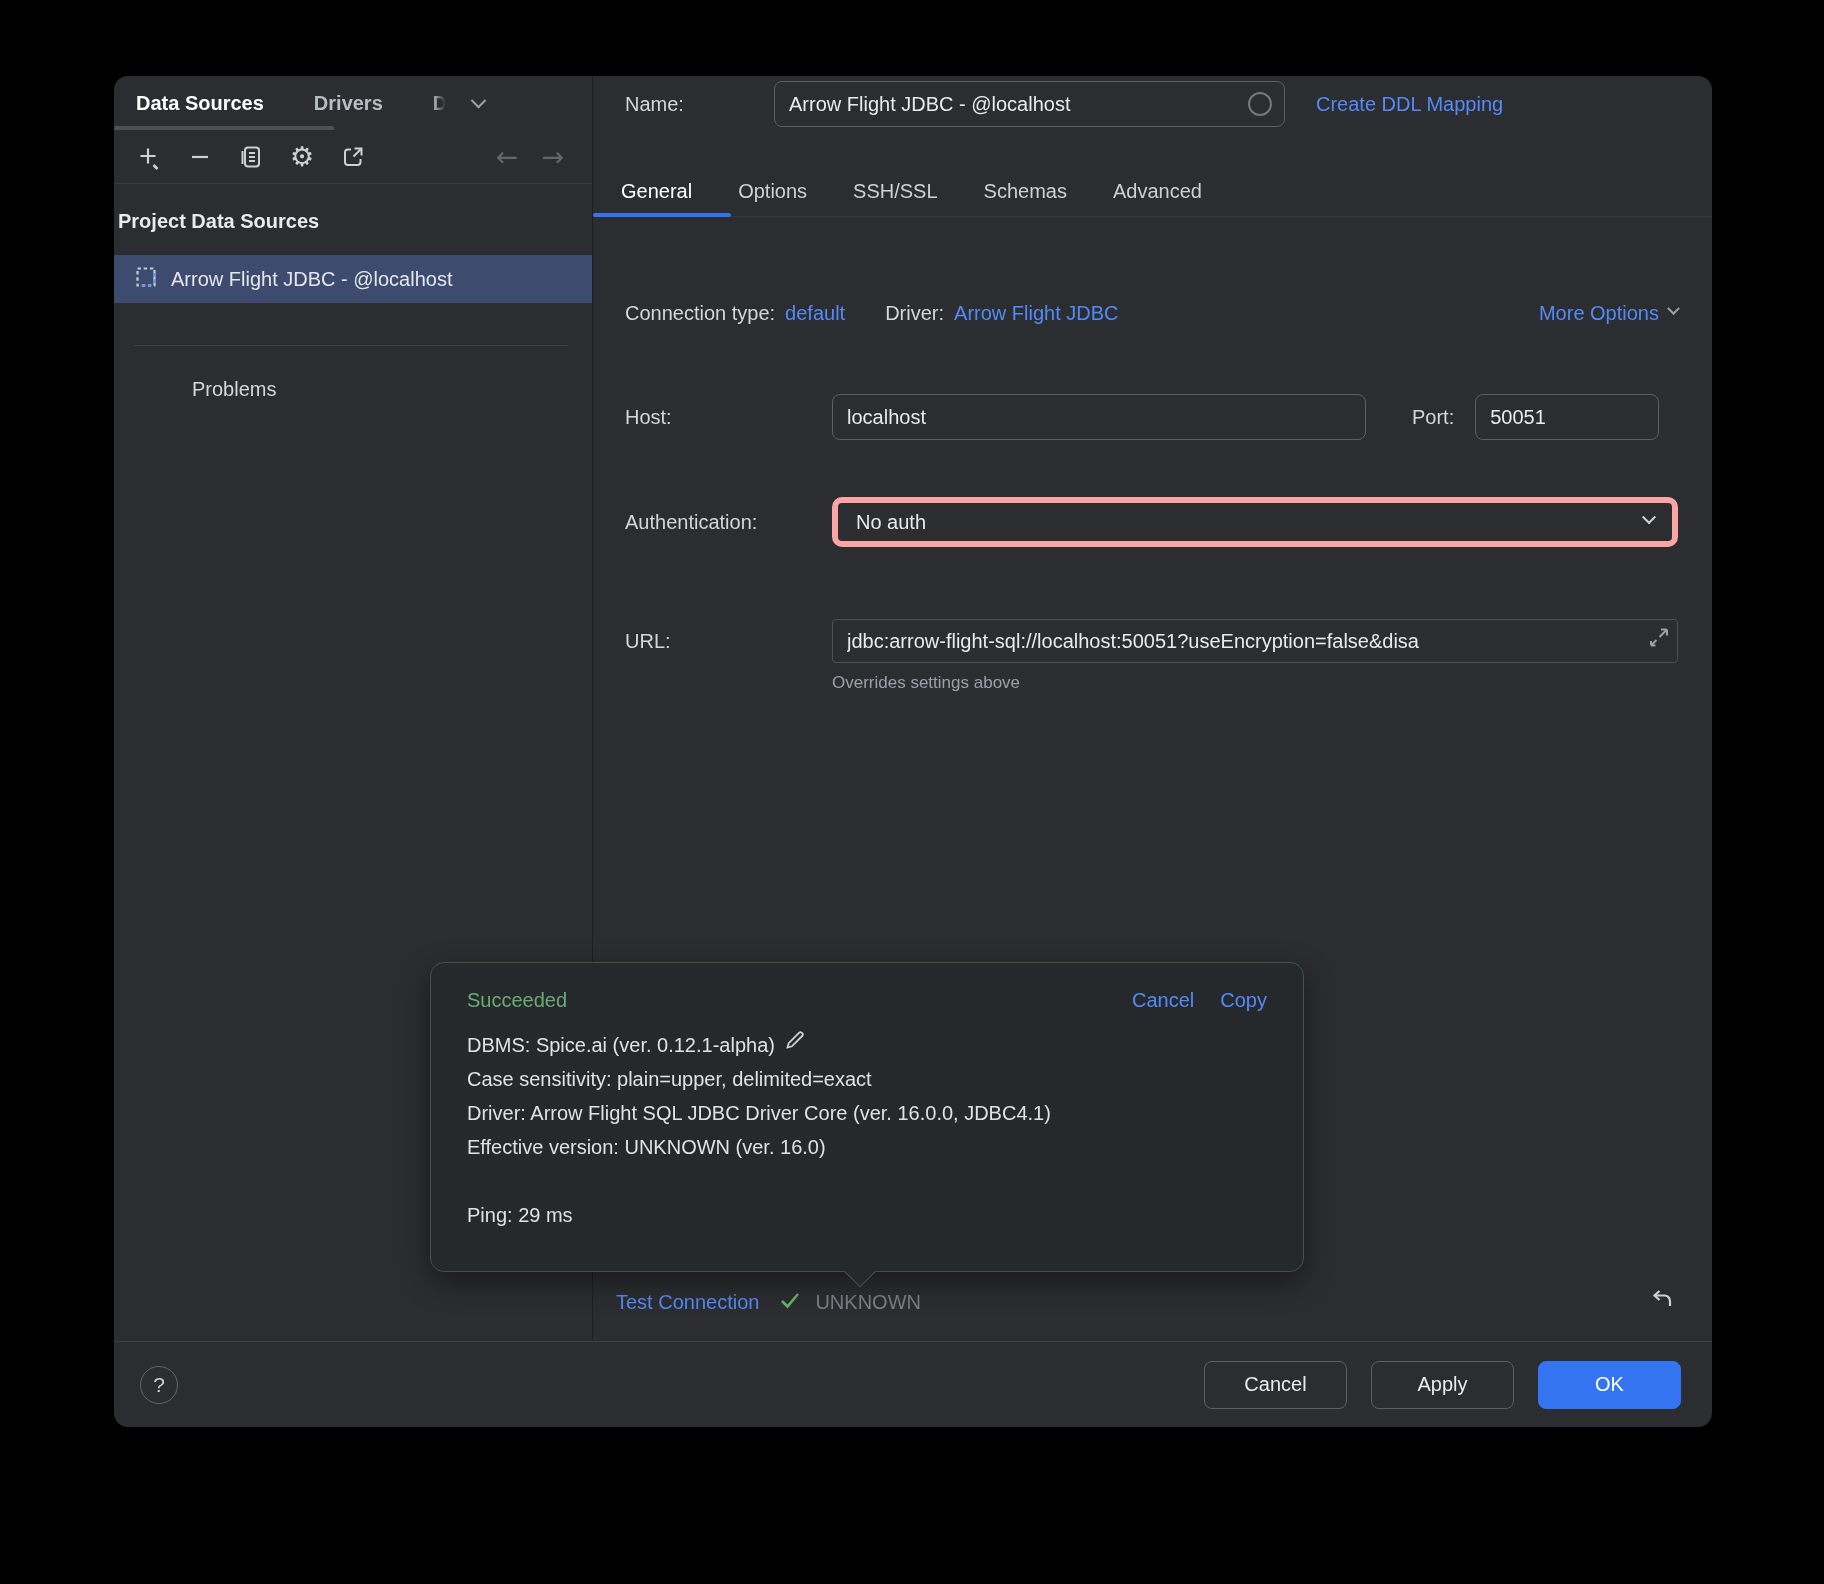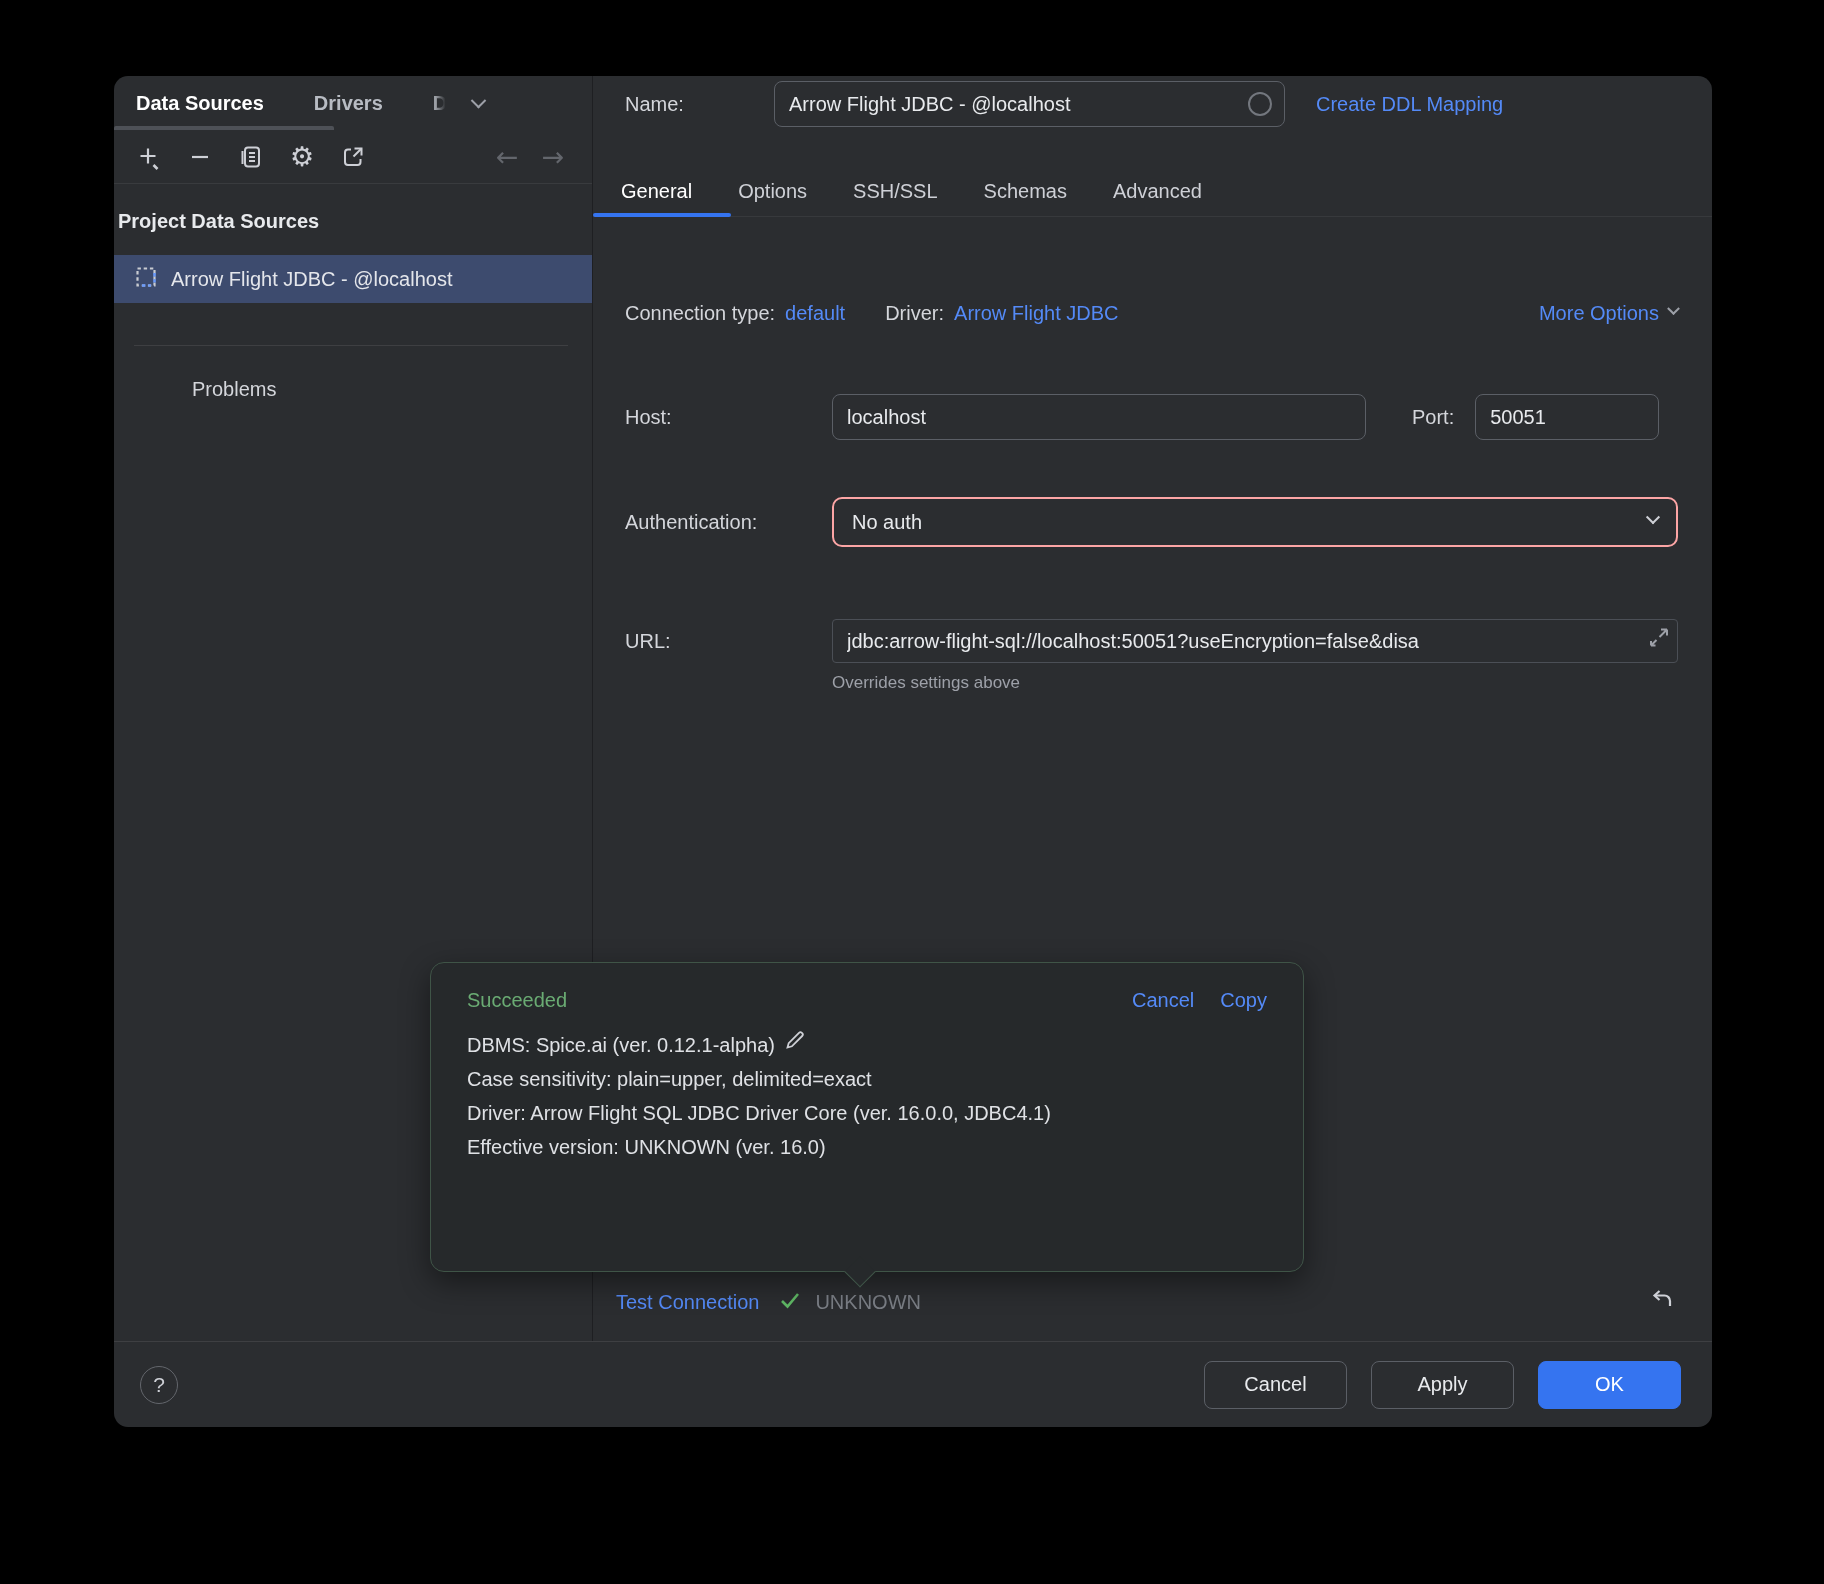--- a/index.html
+++ b/index.html
@@ -85,21 +85,21 @@
   .conn-row .v { margin-left:10px; }
   .more-opts { margin-left:auto; display:flex; align-items:center; gap:10px; }
   .more-opts .chev { border-color:#9da0a8; width:9px; height:9px; margin-top:-4px; }
 
   .host-row { margin-top:69px; height:46px; }
   .host-field { width:534px; height:46px; }
   .port-label { margin-left:46px; }
   .port-field { margin-left:21px; width:184px; height:46px; }
 
   .auth-row { margin-top:57px; height:50px; }
-  .auth-select { flex:1; height:50px; border:2px solid #fca5a5; border-radius:10px;
+  .auth-select { flex:1; height:50px; border:6px solid #fca5a5; border-radius:10px;
     display:flex; align-items:center; padding:0 18px; color:#e8eaed; }
   .auth-select .chev { margin-left:auto; border-color:#ced0d6; width:10px; height:10px; margin-top:-4px; }
 
   .url-row { margin-top:72px; height:44px; }
   .url-field { flex:1; height:44px; border-radius:4px; border-color:#4b4f56;
     padding-right:40px; overflow:hidden; }
   .url-text { white-space:nowrap; overflow:hidden; }
   .url-caption { margin-top:10px; padding-left:207px; color:#9da0a8; font-size:17px; }
 
   
@@ -309,16 +309,17 @@
         <span>DBMS: Spice.ai (ver. 0.12.1-alpha)</span>
         <span class="pencil">
           <svg width="24" height="24" viewBox="0 0 24 24" fill="none" stroke="#ced0d6" stroke-width="1.8">
             <path d="M4.5 19.5 l1.2-4.4 L16 4.8 a2 2 0 0 1 2.8 0 l0.4 0.4 a2 2 0 0 1 0 2.8 L8.9 18.3 z"></path>
           </svg>
         </span>
       </div>
       <div class="pline">Case sensitivity: plain=upper, delimited=exact</div>
       <div class="pline">Driver: Arrow Flight SQL JDBC Driver Core (ver. 16.0.0, JDBC4.1)</div>
       <div class="pline">Effective version: UNKNOWN (ver. 16.0)</div>
+      <div class="pline ping">Ping: 29 ms</div>
     </div>
   </div>
 
 </div>
 
 </body></html>

